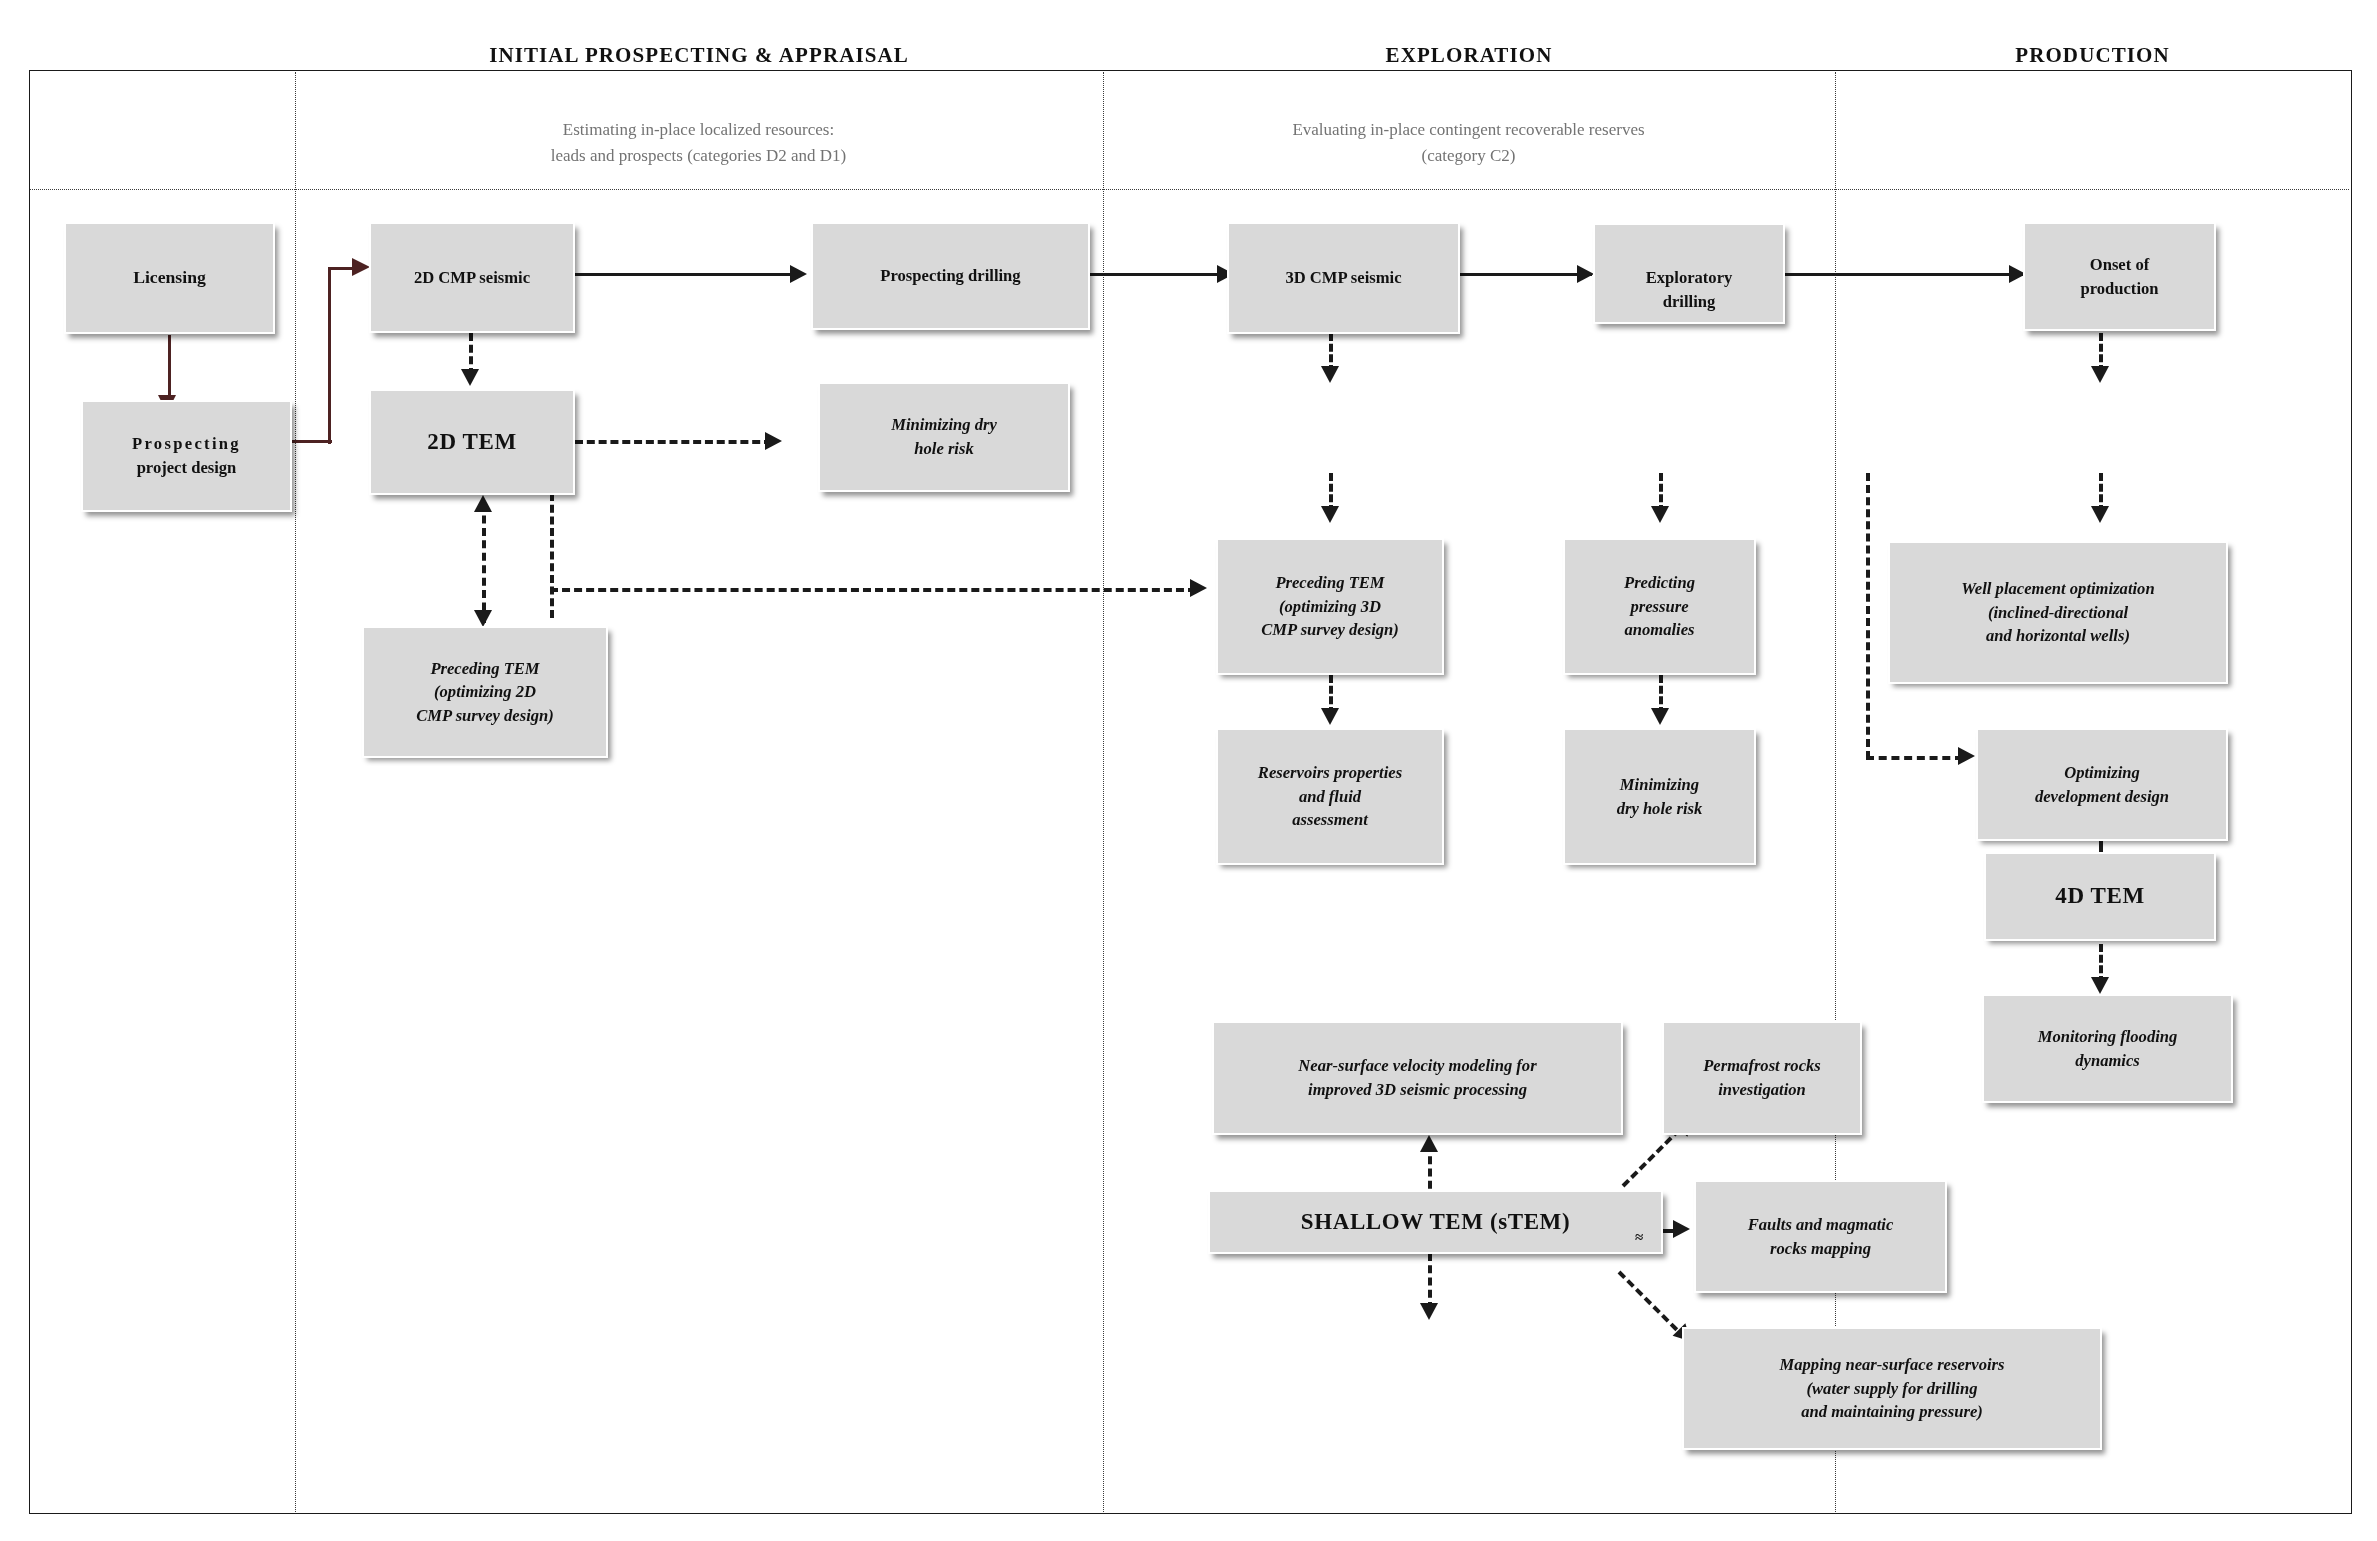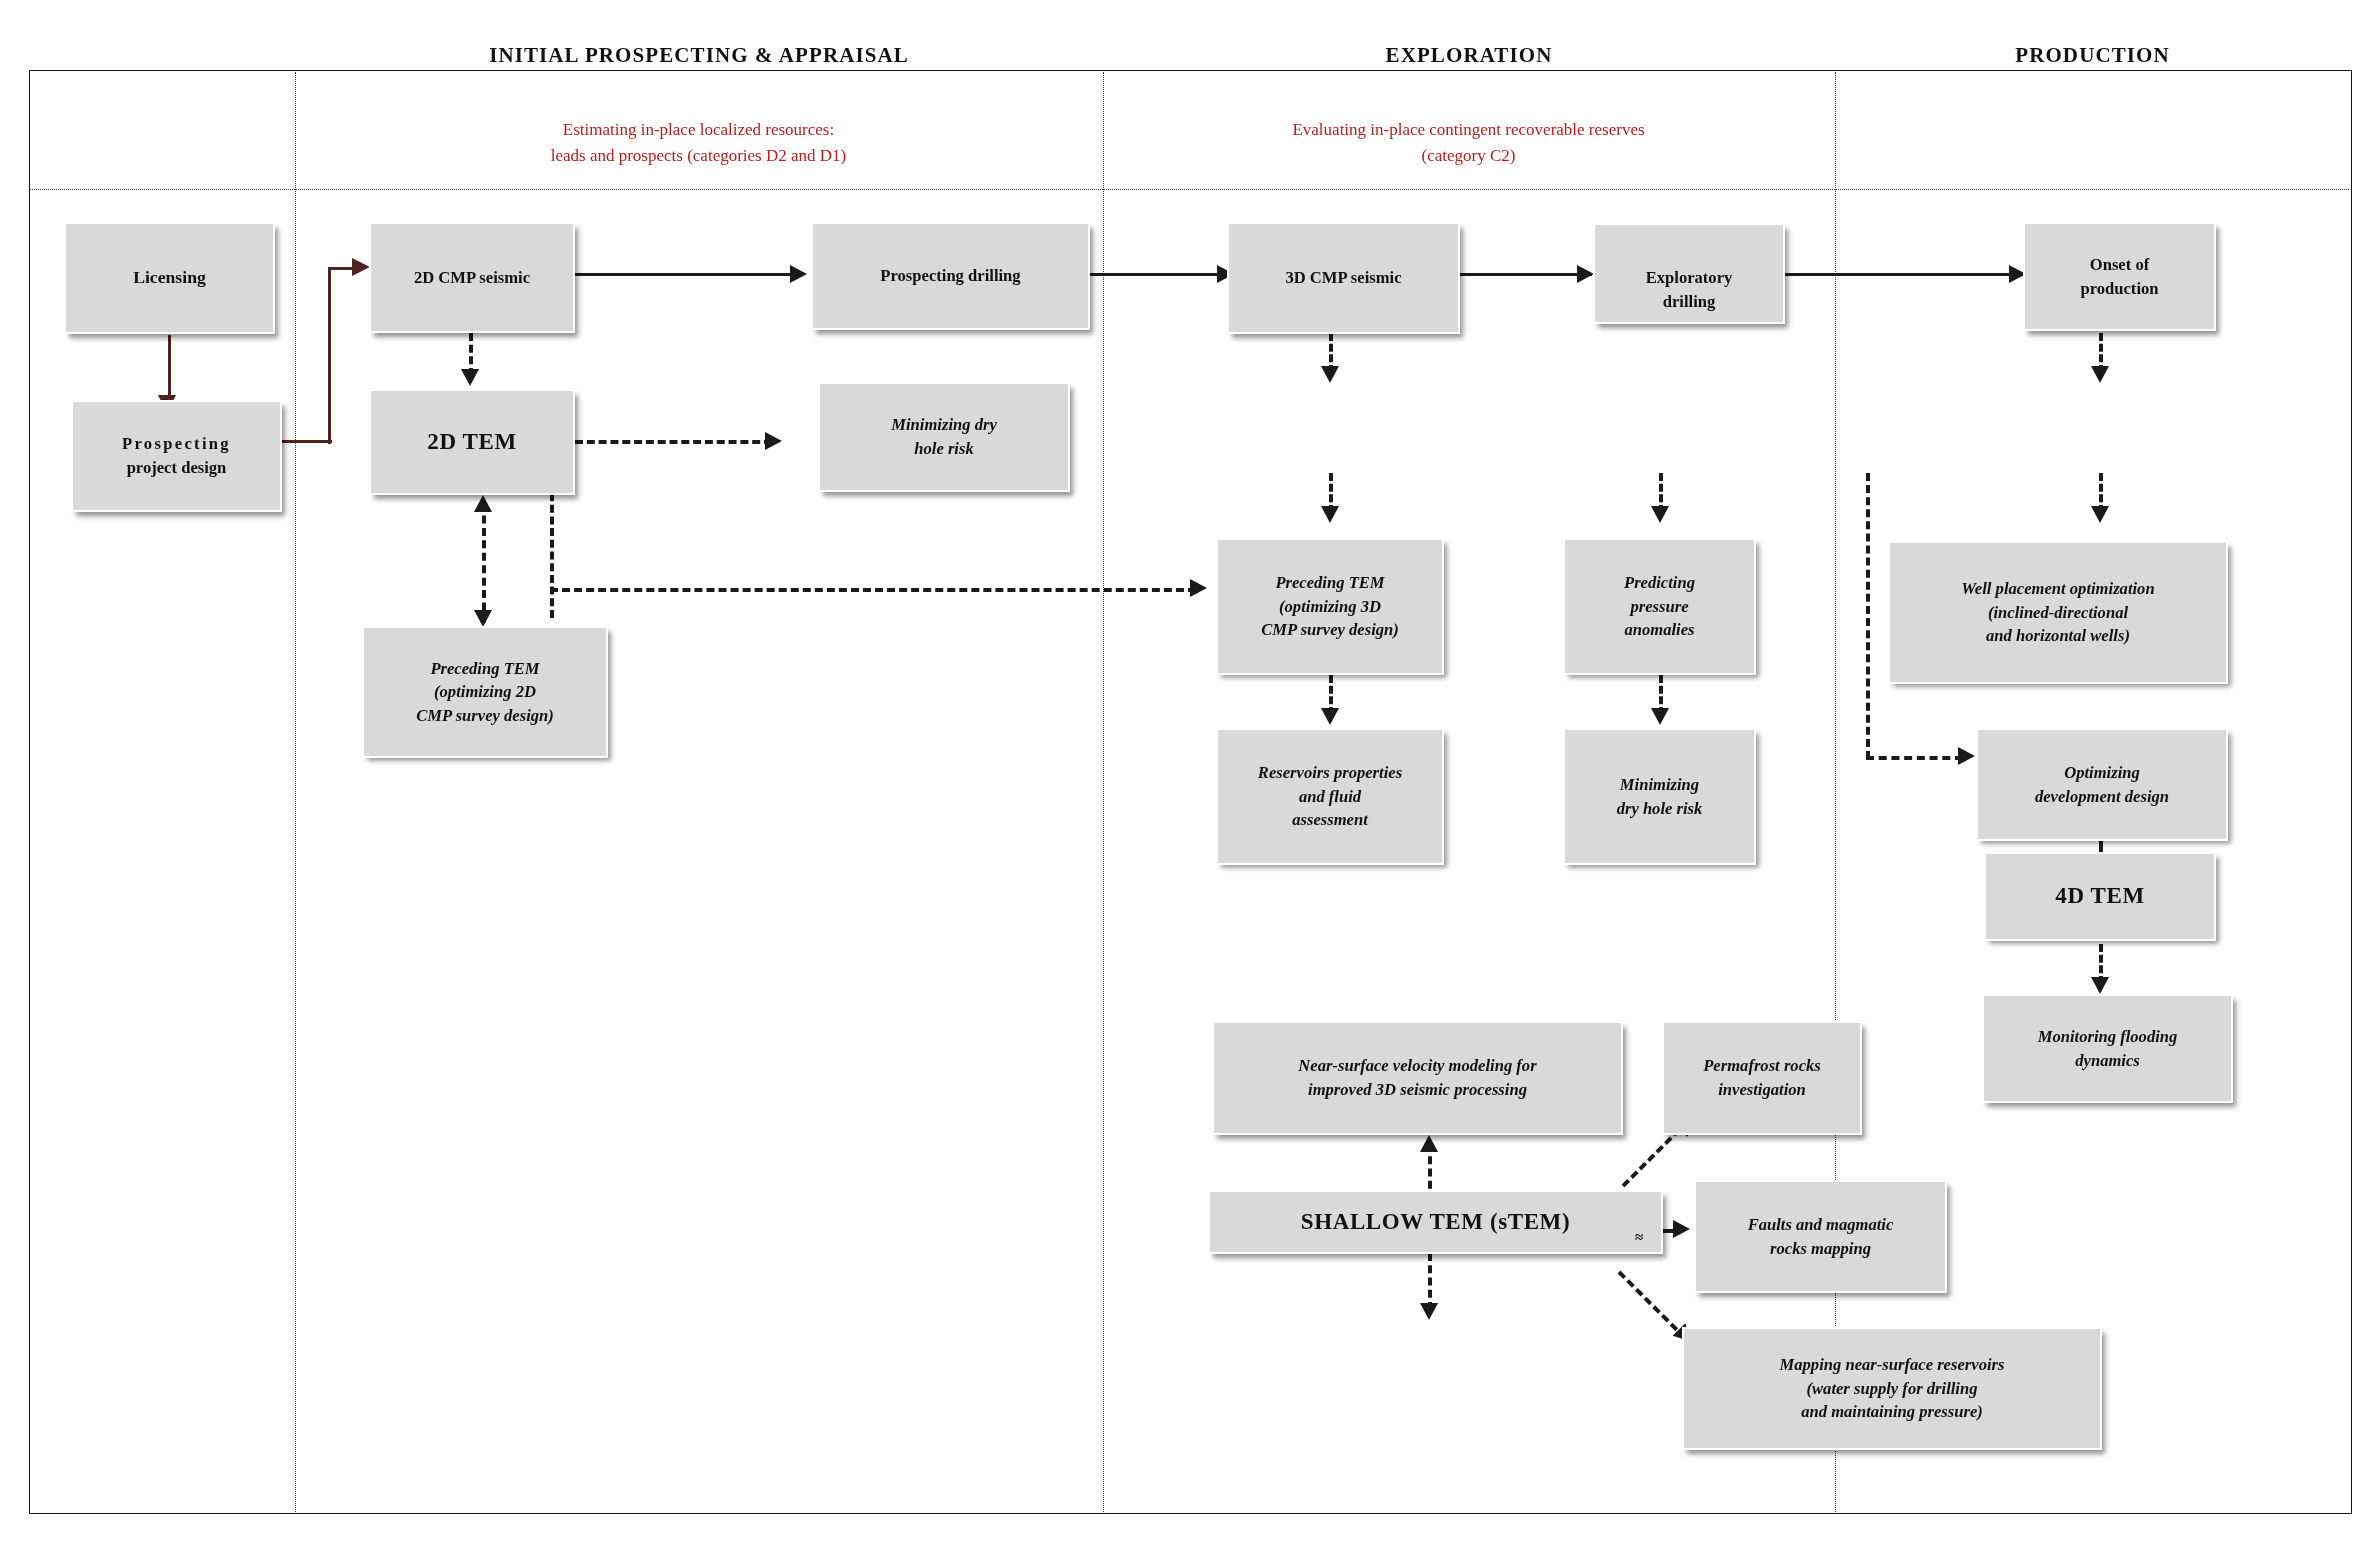--- a/index.html
+++ b/index.html
@@ -20,21 +20,21 @@
   .hdiv{position:absolute;left:0;right:0;height:0;border-top:1.7px dotted #3a3a3a;}
 
   
   .phase-title{
     position:absolute;text-align:center;
     font-weight:bold;font-size:21px;letter-spacing:1.1px;
     color:#111;
   }
   .phase-sub{
     position:absolute;text-align:center;
-    font-size:17px;line-height:1.55;color:#b91c1c;
+    font-size:17px;line-height:1.55;color:#737373;
   }
 
   
   .box{
     position:absolute;
     background:#d9d9d9;
     border:2.9px solid #ffffff;
     box-sizing:border-box;
     box-shadow:4px 4.6px 5.1px -1.1px rgba(0,0,0,0.42);
     display:flex;align-items:center;justify-content:center;
@@ -182,21 +182,21 @@
   <div class="diag" style="left:1623px;top:1184px;width:92px;transform:rotate(-45deg);"></div>
   <div class="ah-u" style="left:1678px;top:1116px;transform:rotate(45deg);"></div>
 
   <div class="diag" style="left:1619px;top:1270px;width:94px;transform:rotate(45deg);"></div>
   <div class="ah-d" style="left:1676px;top:1327px;transform:rotate(-45deg);"></div>
 
   <div class="box b-licens" style="left:64px;top:222px;width:211px;height:112px;">
     <span>Licensing</span>
   </div>
 
-  <div class="box" style="left:71px;top:400px;width:211px;height:112px;">
+  <div class="box" style="left:81px;top:400px;width:211px;height:112px;">
     <span>
       <span class="b-spaced" style="display:block;">Prospecting</span>
       <span class="b-plain" style="display:block;">project design</span>
     </span>
   </div>
 
   <div class="box b-plain" style="left:369px;top:222px;width:206px;height:111px;">
     <span>2D CMP seismic</span>
   </div>
 

